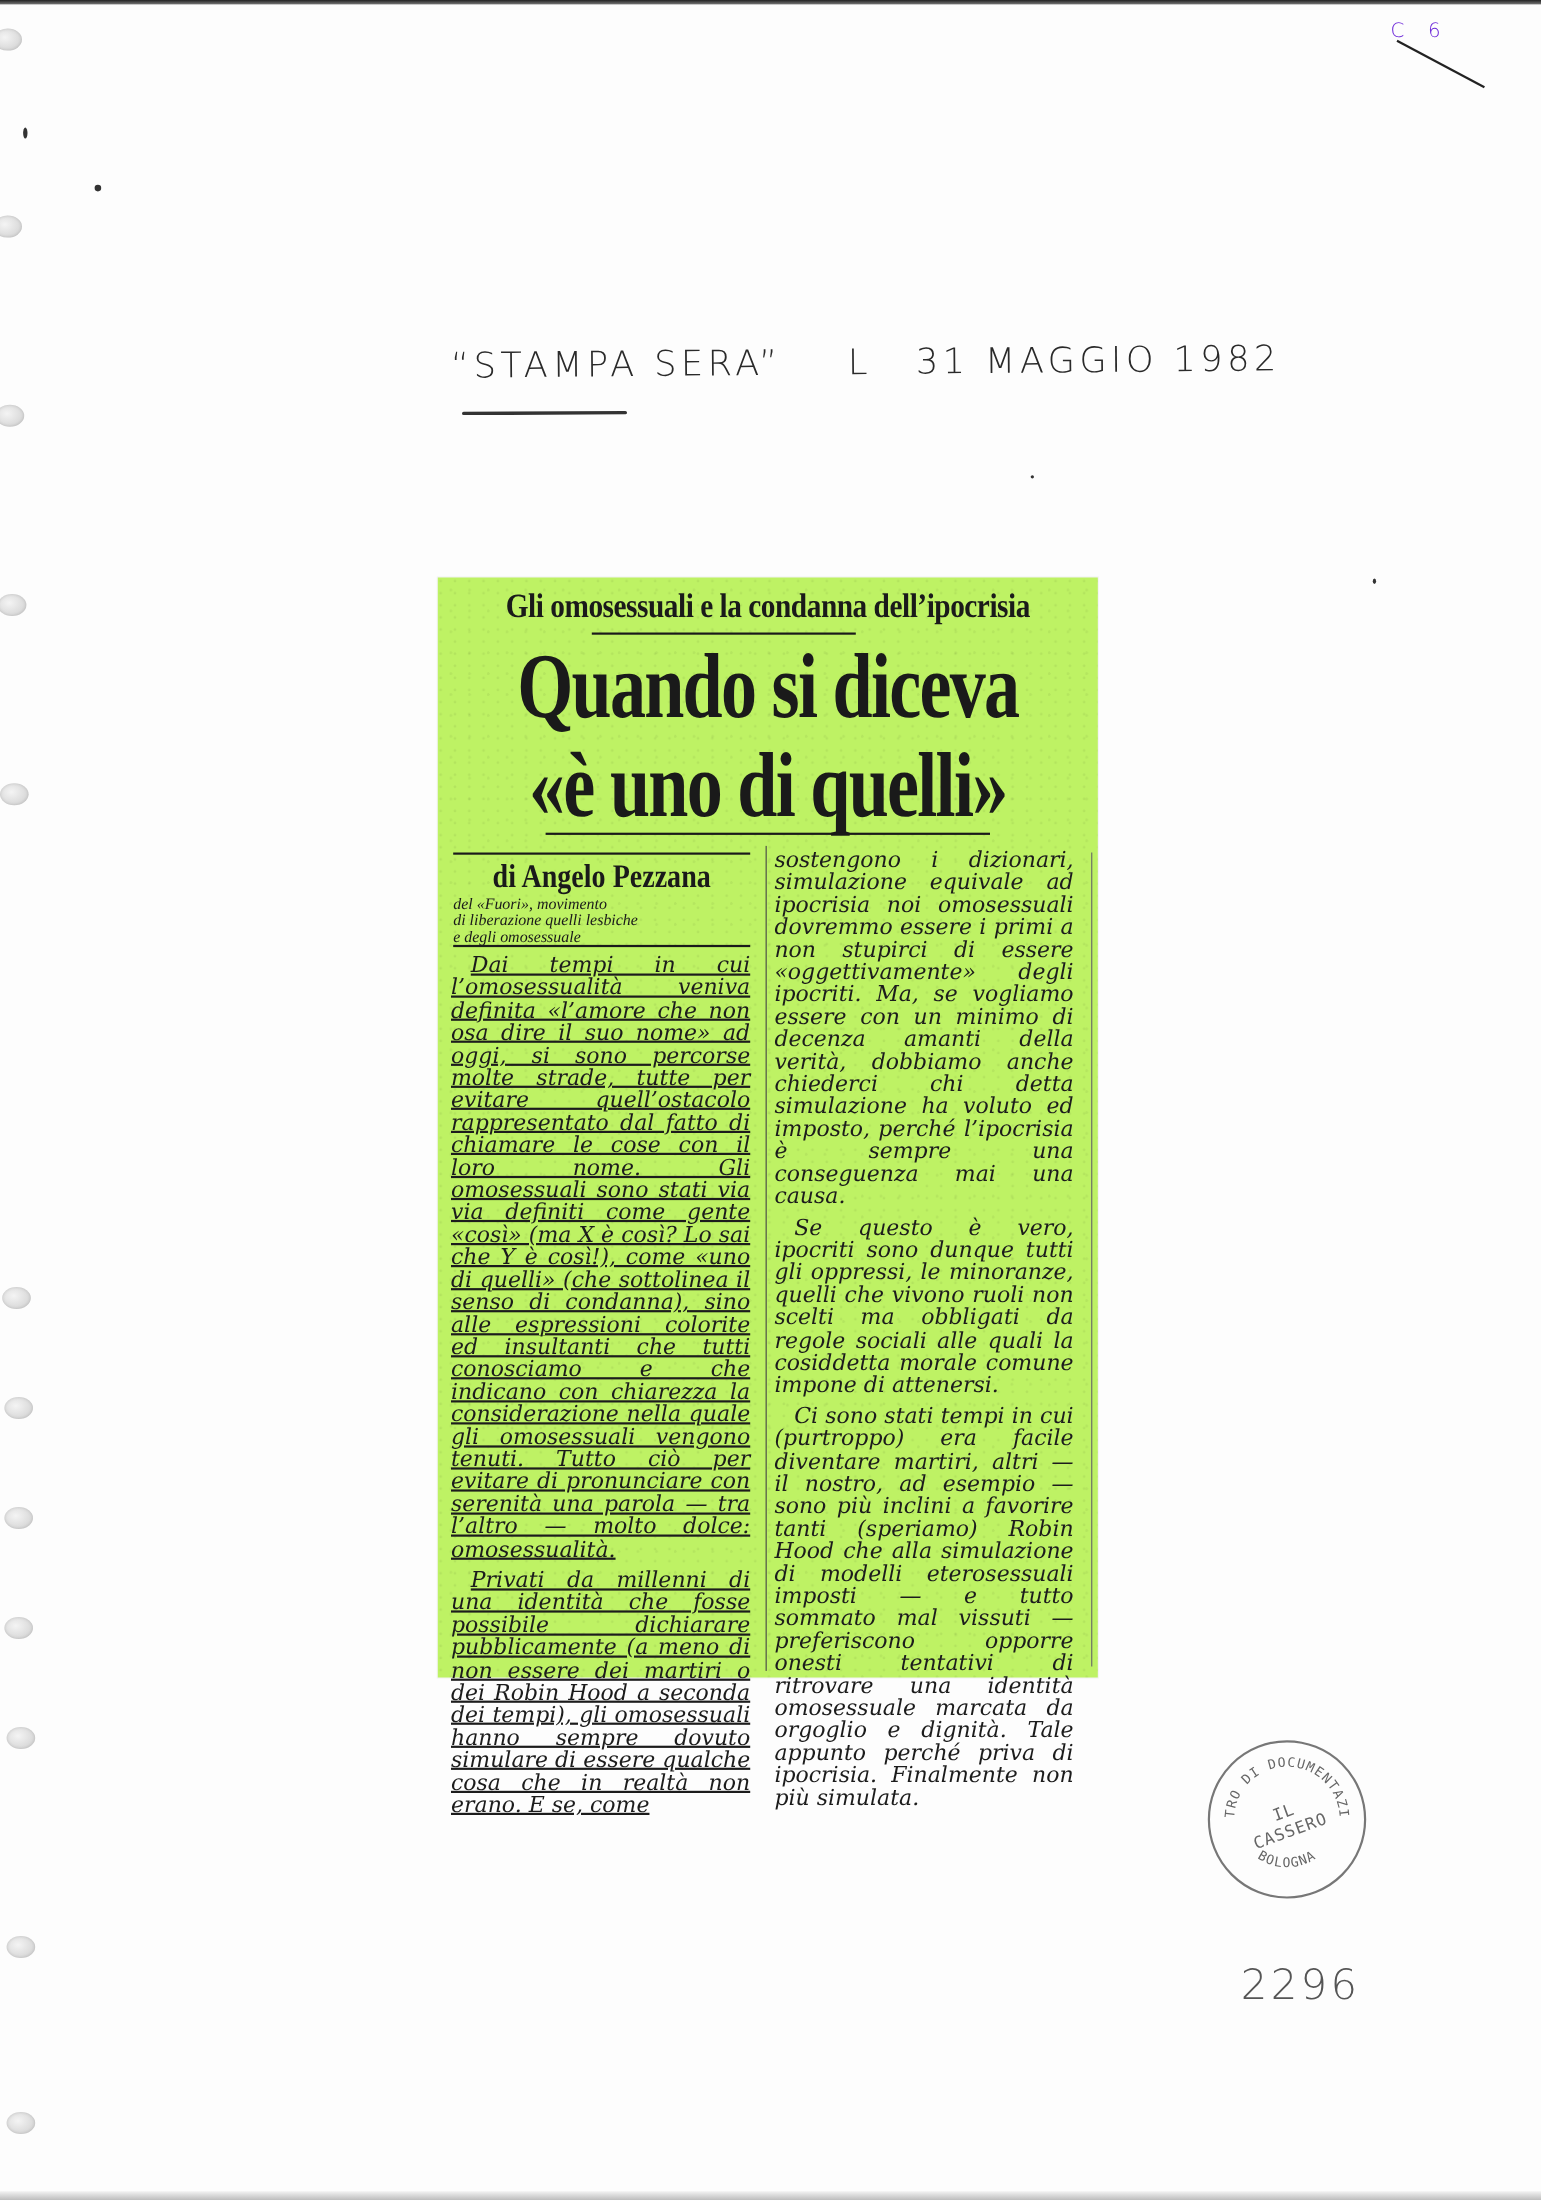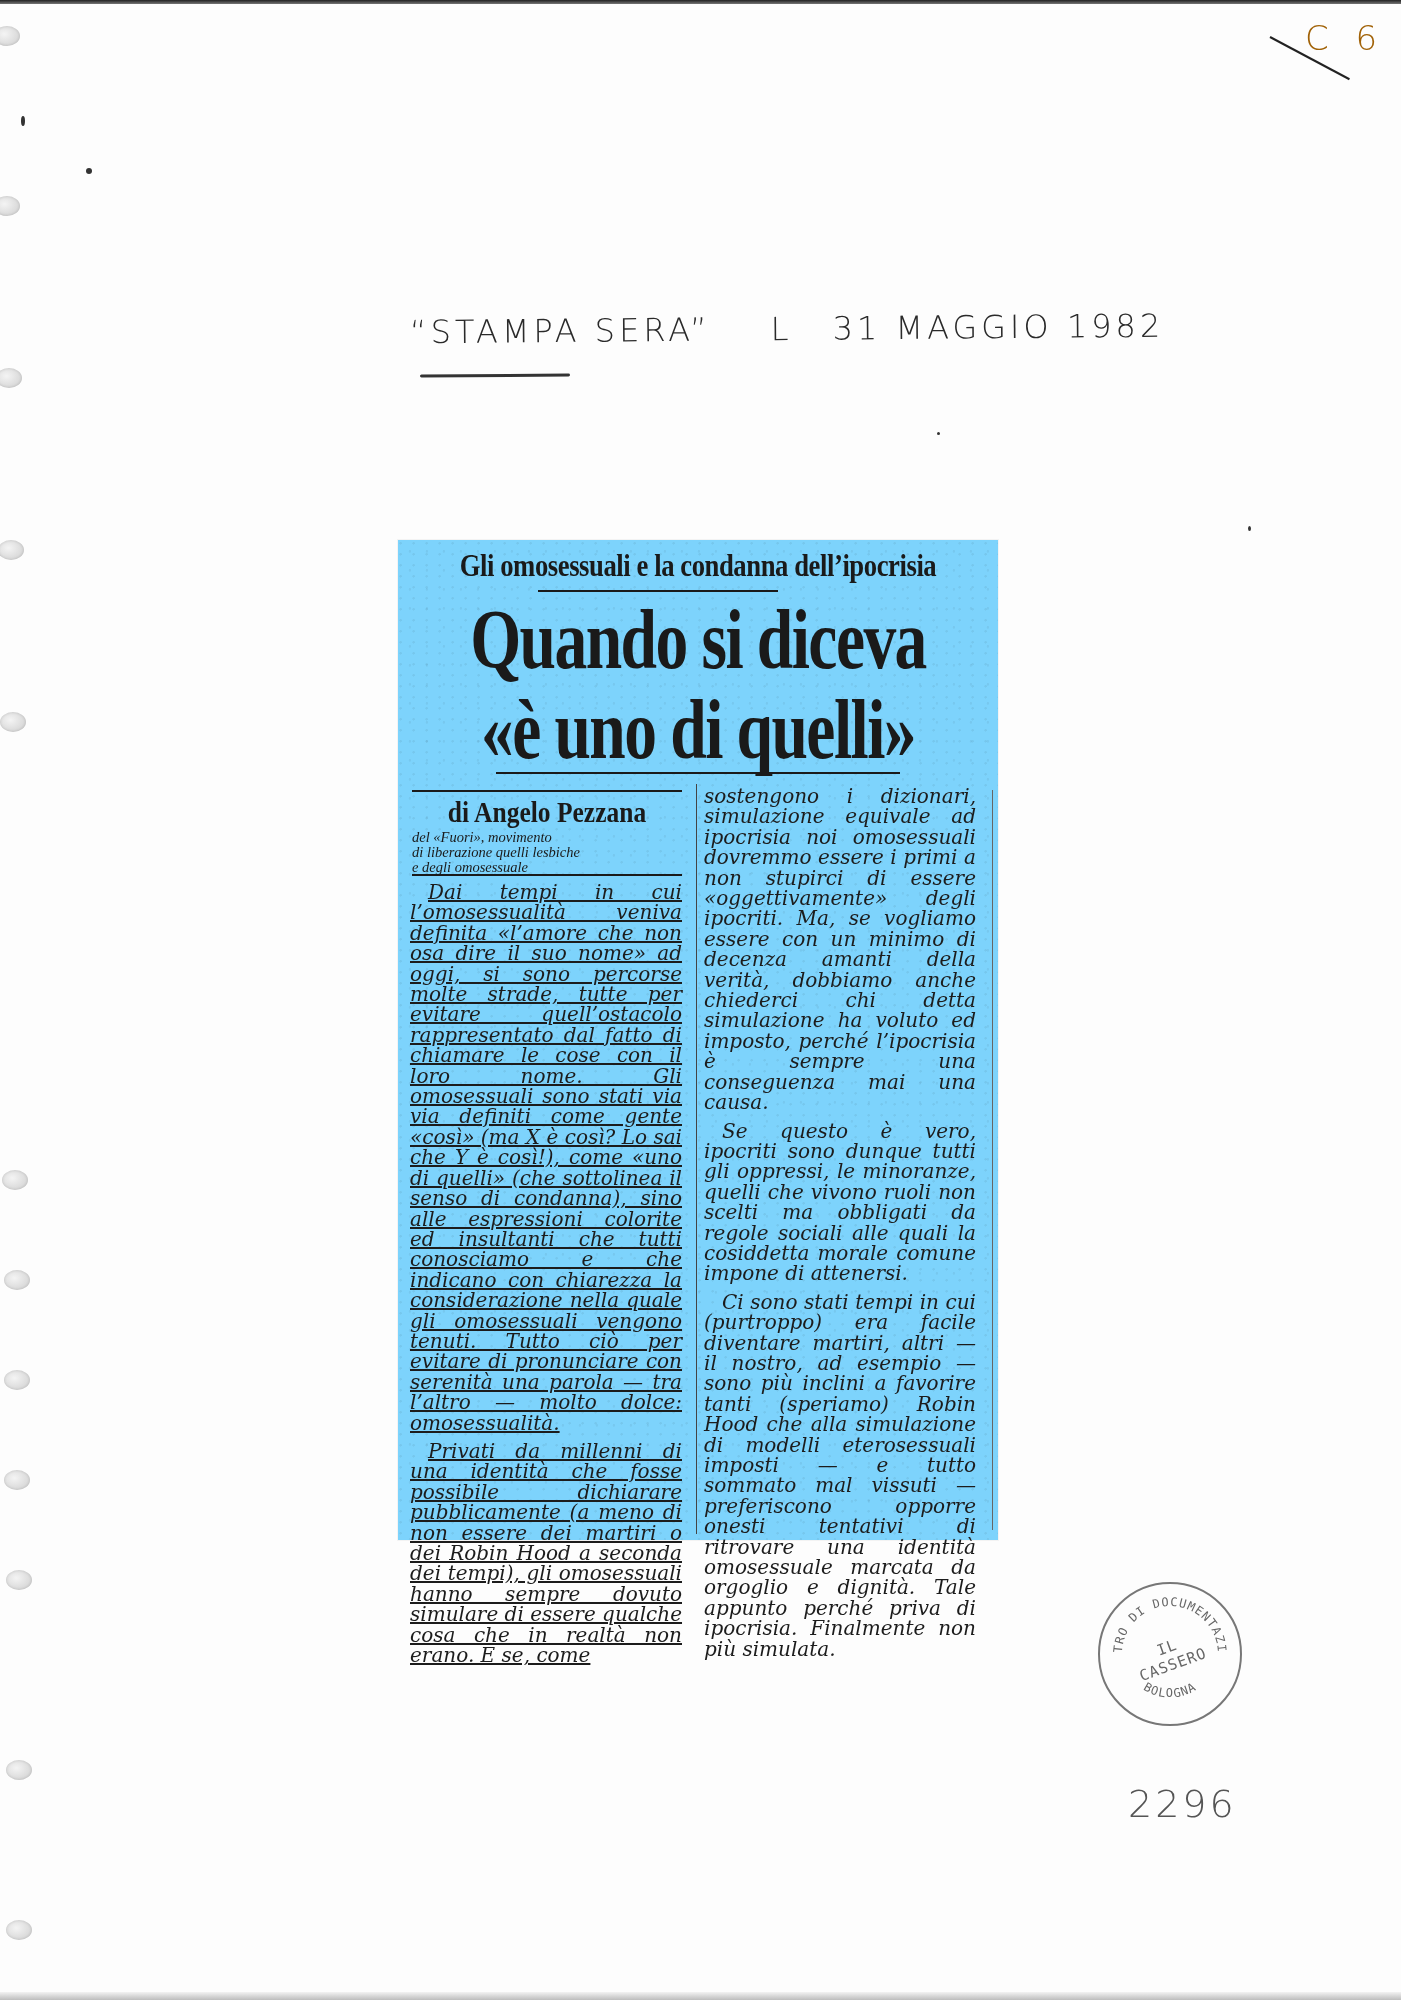--- a/index.html
+++ b/index.html
@@ -30,30 +30,30 @@
       font-weight: 300;
       color: #2a2a2a;
       letter-spacing: 4px;
     }
     .source-line { left: 410px; top: 310px; font-size: 32px; transform: rotate(-0.5deg); }
     .source-line .gap { display: inline-block; width: 60px; }
     .hand-underline {
       position: absolute; left: 420px; top: 374px; width: 150px; height: 3px;
       background: #333; border-radius: 2px; transform: rotate(-0.3deg);
     }
-    .corner-mark { left: 1305px; top: 18px; font-size: 34px; color: #a16207; letter-spacing: 8px; }
+    .corner-mark { left: 1264px; top: 18px; font-size: 18px; color: #6d28d9; letter-spacing: 8px; }
     .corner-stroke {
       position: absolute; left: 1270px; top: 36px; width: 90px; height: 2px;
       background: #222; transform: rotate(28deg); transform-origin: left center;
     }
     .archive-number { left: 1128px; top: 1782px; font-size: 38px; color: #555; letter-spacing: 3px; }
 
     .clipping {
-      position: absolute; left: 398px; top: 540px; width: 600px; height: 1000px;
-      background: #7dd3fc;
+      position: absolute; left: 398px; top: 525px; width: 600px; height: 1000px;
+      background: #bef264;
       box-shadow: 0 0 0 1px rgba(0,0,0,0.04);
     }
     .clipping::before {
       content: ""; position: absolute; inset: 0;
       background-image:
         radial-gradient(circle at 20% 30%, rgba(0,0,0,0.06) 1px, transparent 1.5px),
         radial-gradient(circle at 70% 60%, rgba(0,0,0,0.05) 1px, transparent 1.5px);
       background-size: 13px 11px, 17px 19px;
       pointer-events: none;
     }

